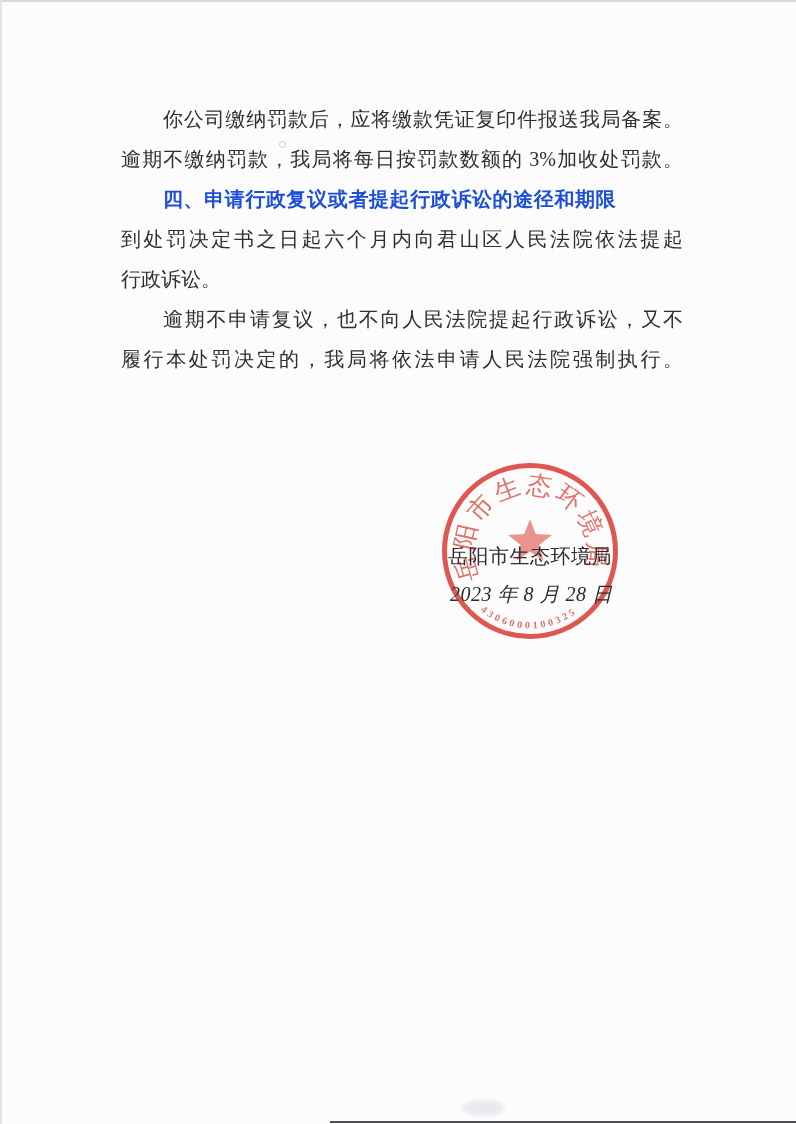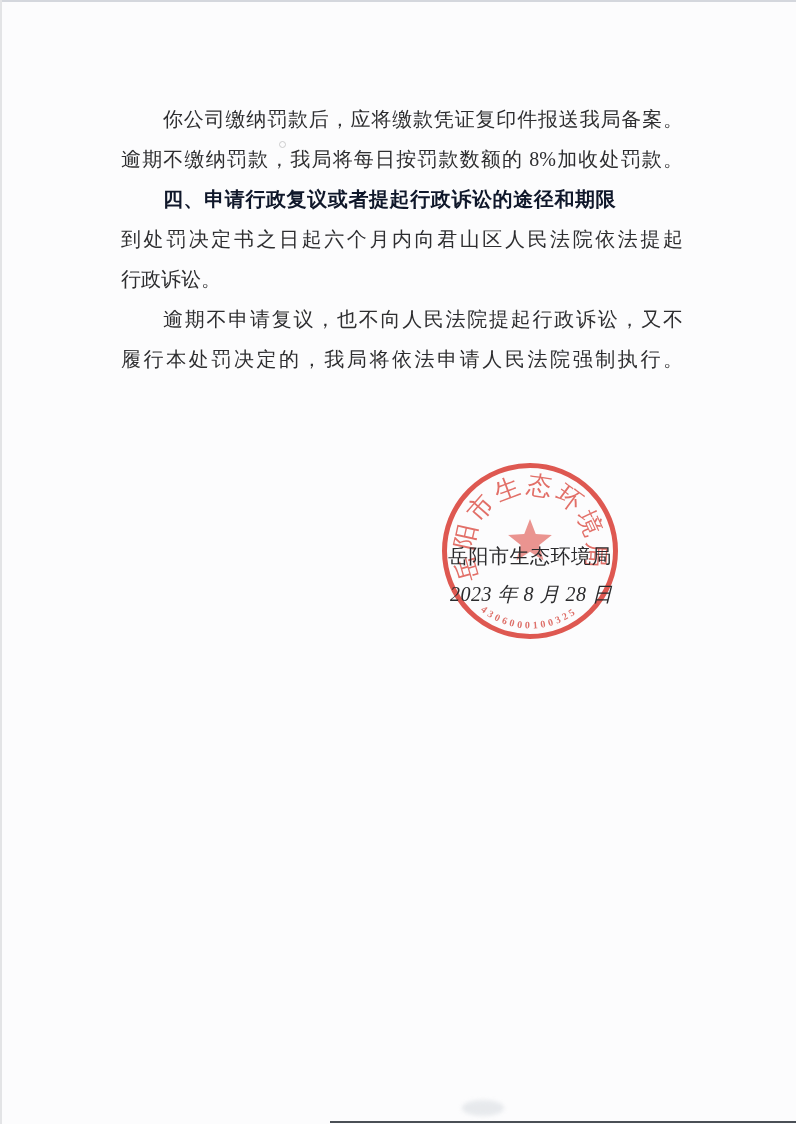--- a/index.html
+++ b/index.html
@@ -19,21 +19,21 @@
   
   .body-text{position:absolute;left:121px;top:99px;width:562px;}
   .line{
     height:40px;line-height:40px;font-size:20px;color:#2e2e30;
     text-align:left;
   }
   .line.fill{text-align:justify;text-align-last:justify;}
   .line.indent{text-indent:42px;}
   .line.heading{
     font-family:"Liberation Sans","DejaVu Sans",sans-serif;
-    font-weight:700;letter-spacing:.6px;color:#0f172a;
+    font-weight:700;letter-spacing:.6px;color:#1d4ed8;
   }
   
   .seal{position:absolute;left:438px;top:459px;width:184px;height:184px;}
   .seal-char{
     font-family:"Liberation Serif","DejaVu Serif",serif;
     font-size:25px;font-weight:500;
     text-anchor:middle;dominant-baseline:central;
   }
   .seal-digit{
     font-family:"Liberation Serif","DejaVu Serif",serif;
@@ -55,21 +55,21 @@
 
 <div class="page">
   <div class="edge-top"></div>
   <div class="edge-left"></div>
   <div class="edge-bottom"></div>
   <div class="speck"></div>
   <div class="smudge"></div>
 
   <div class="body-text" id="body-lines">
       <div class="line indent fill">你公司缴纳罚款后，应将缴款凭证复印件报送我局备案。</div>
-      <div class="line fill">逾期不缴纳罚款，我局将每日按罚款数额的 8%加收处罚款。</div>
+      <div class="line fill">逾期不缴纳罚款，我局将每日按罚款数额的 3%加收处罚款。</div>
       <div class="line indent heading">四、申请行政复议或者提起行政诉讼的途径和期限</div>
       <div class="line fill">到处罚决定书之日起六个月内向君山区人民法院依法提起</div>
       <div class="line">行政诉讼。</div>
       <div class="line indent fill">逾期不申请复议，也不向人民法院提起行政诉讼，又不</div>
       <div class="line fill">履行本处罚决定的，我局将依法申请人民法院强制执行。</div>
     </div>
 
   <svg class="seal" viewBox="0 0 184 184" xmlns="http://www.w3.org/2000/svg">
     <g opacity="0.92">
       <circle id="seal-ring" cx="92" cy="92" r="85.5" fill="none" stroke-width="5" stroke="#dc4b43"></circle>

